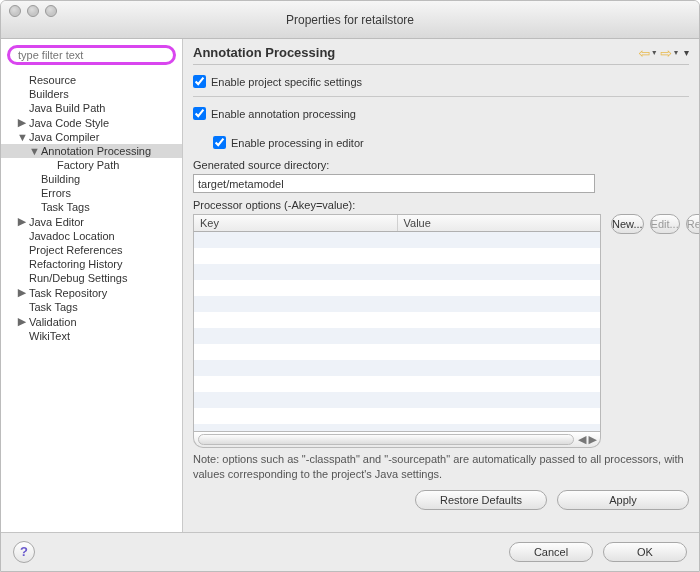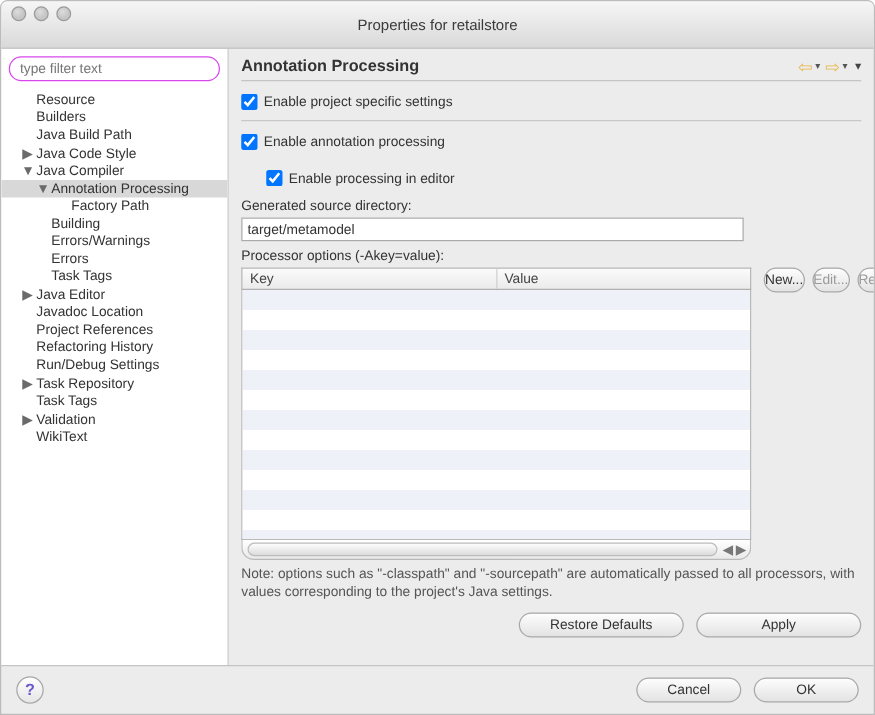--- a/index.html
+++ b/index.html
@@ -5,21 +5,21 @@
   * { box-sizing: border-box; font-family: "Lucida Grande", "Helvetica Neue", Arial, sans-serif; font-size: 11px; }
   body { margin: 0; background: #fff; }
   .window { width: 700px; height: 572px; background: #ececec; display: flex; flex-direction: column; border: 1px solid #bcbcbc; border-radius: 6px 6px 0 0; overflow: hidden; }
   .titlebar { height: 38px; background: linear-gradient(#f6f6f6,#d9d9d9); border-bottom: 1px solid #bcbcbc; display: flex; align-items: center; position: relative; }
   .traffic { position: absolute; left: 8px; top: 4px; display: flex; gap: 6px; }
   .tl { width: 12px; height: 12px; border-radius: 50%; background: radial-gradient(circle at 40% 35%, #fff6, #0000 55%), #c6c6c6; border: 1px solid #9a9a9a; }
   .title { flex: 1; text-align: center; color: #3a3a3a; font-size: 12px; }
   .body { flex: 1; display: flex; min-height: 0; }
   .sidebar { width: 182px; background: #fff; border-right: 1px solid #c9c9c9; display: flex; flex-direction: column; }
   .filter { margin: 6px; }
-  .filter input { width: 100%; height: 20px; border: 1px solid #d946ef; border-radius: 10px; padding: 0 8px; color: #888; outline: none; background:#fff; }
+  .filter input { width: 100%; height: 20px; border: 3px solid #d946ef; border-radius: 10px; padding: 0 8px; color: #888; outline: none; background:#fff; }
   .tree { flex: 1; overflow: auto; padding: 2px 0; color:#333; }
   .tn { padding: 1px 0 1px 6px; white-space: nowrap; cursor: default; display:flex; align-items:center; }
   .tw { display:inline-block; width:10px; text-align:center; color:#6a6a6a; margin-right:2px; }
   .tn.sel { background: #d8d8d8; }
   .d1 { padding-left: 16px; } .d2 { padding-left: 28px; } .d3 { padding-left: 44px; }
   .content { flex: 1; display: flex; flex-direction: column; padding: 6px 10px 8px 10px; min-width:0; }
   .hdr { display: flex; align-items: center; border-bottom: 1px solid #c4c4c4; padding-bottom: 4px; margin-bottom: 6px; }
   .hdr h1 { font-size: 13px; font-weight: bold; margin: 0; flex: 1; color:#333; }
   .navarrow { display:inline-flex; align-items:center; margin-left:4px; }
   .arrow { font-size:14px; line-height:1; }
@@ -99,24 +99,20 @@
           <div class="tn d3">
             <span class="tw"></span>
             <span>Factory Path</span>
           </div>
           <div class="tn d2">
             <span class="tw"></span>
             <span>Building</span>
           </div>
           <div class="tn d2">
             <span class="tw"></span>
-            <span>Errors/Warnings</span>
-          </div>
-          <div class="tn d2">
-            <span class="tw"></span>
             <span>Errors</span>
           </div>
           <div class="tn d2">
             <span class="tw"></span>
             <span>Task Tags</span>
           </div>
           <div class="tn d1">
             <span class="tw">▶</span>
             <span>Java Editor</span>
           </div>

